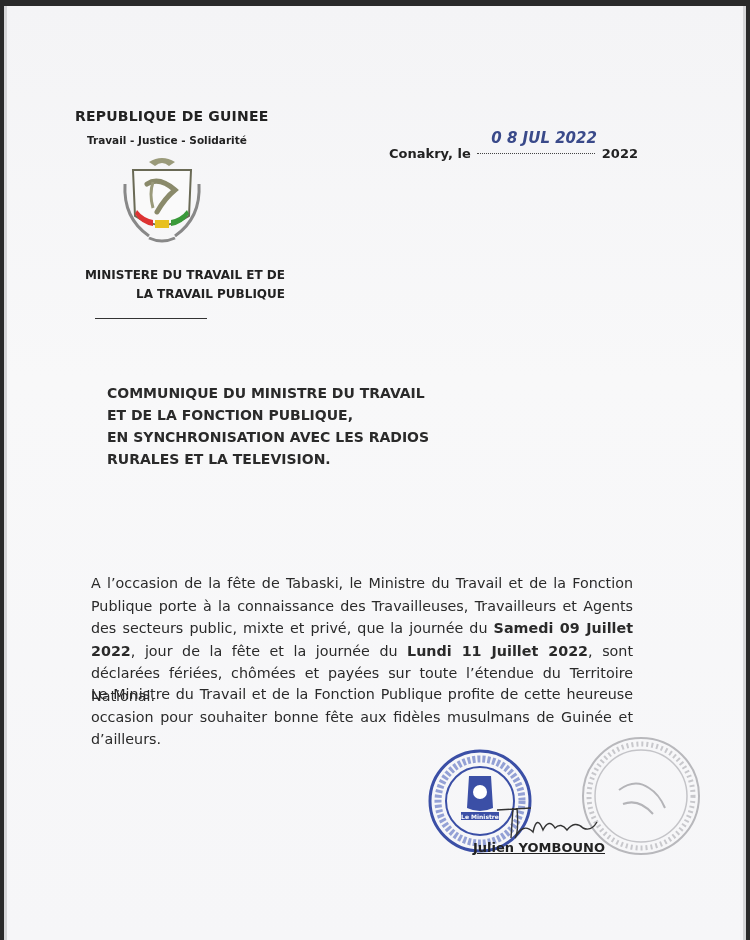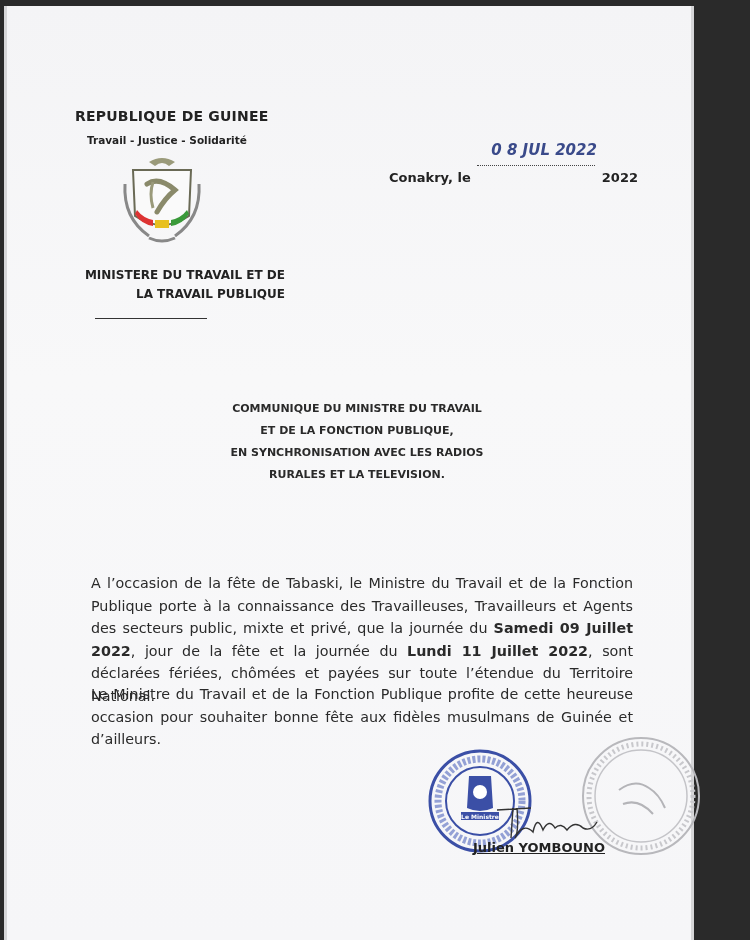--- a/index.html
+++ b/index.html
@@ -3,38 +3,38 @@
 <meta charset="utf-8">
 <style>
   html, body { margin: 0; padding: 0; }
   body {
     width: 750px; height: 940px; overflow: hidden;
     background: #2a2a2a;
     font-family: "DejaVu Sans", sans-serif;
     position: relative;
   }
   .page {
-    position: absolute; left: 4px; top: 6px; width: 690px; height: 934px;
+    position: absolute; left: 4px; top: 6px; width: 742px; height: 934px;
     background: linear-gradient(180deg, #f4f4f6 0%, #f8f8f9 40%, #f6f6f8 100%);
     border-left: 3px solid #d6d6d8; border-right: 3px solid #d6d6d8;
     box-sizing: border-box;
   }
   .abs { position: absolute; color: #222; }
   .hdr-title { left: 68px; top: 102px; font-size: 14px; font-weight: bold; letter-spacing: 0.2px; }
   .hdr-motto { left: 80px; top: 128px; font-size: 10.5px; font-weight: bold; }
   .date { left: 382px; top: 131px; font-size: 13px; font-weight: bold; }
-  .date .dots { display: inline-block; width: 118px; border-bottom: 1px dotted #444; position: relative; height: 12px; margin: 16px 2px; }
+  .date .dots { display: inline-block; width: 118px; border-bottom: 1px dotted #444; position: relative; height: 12px; margin: 4px 2px; }
   .date .hand { position: absolute; left: 14px; top: -12px; color: #3a4a8a; font-style: italic; font-size: 15px; font-weight: bold; font-family: "DejaVu Sans", sans-serif; white-space: nowrap; }
   .emblem { left: 112px; top: 148px; width: 86px; height: 92px; }
   .ministry { left: 58px; top: 260px; width: 220px; text-align: right; font-size: 12px; font-weight: bold; line-height: 19px; }
   .ref { left: 82px; top: 322px; font-size: 12px; font-weight: bold; white-space: nowrap; }
   .ref .num { color: #3a4a8a; font-size: 16px; }
   .ref .scribble { display: inline-block; width: 56px; height: 22px; vertical-align: middle; }
   .ref-line { left: 88px; top: 312px; width: 112px; border-top: 1.5px solid #333; }
-  .title { left: 100px; top: 392px; width: 500px; text-align: center; font-size: 11px; font-weight: bold; line-height: 22px; color: #2a2a2a; }
+  .title { left: 100px; top: 376px; width: 500px; font-size: 14px; font-weight: bold; line-height: 22px; color: #2a2a2a; }
   .para { left: 84px; width: 542px; font-size: 14.3px; line-height: 22.5px; text-align: justify; color: #2a2a2a; }
   .para1 { top: 527px; margin-top: 39px; }
   .para2 { top: 677px; }
   .para b { font-weight: bold; }
   .stamp-blue { left: 420px; top: 742px; width: 106px; height: 106px; }
   .stamp-grey { left: 572px; top: 728px; width: 124px; height: 124px; }
   .signature { left: 486px; top: 796px; width: 130px; height: 40px; }
   .signer { left: 466px; top: 834px; font-size: 13px; font-weight: bold; text-decoration: underline; color: #222; }
 </style>
 </head>

